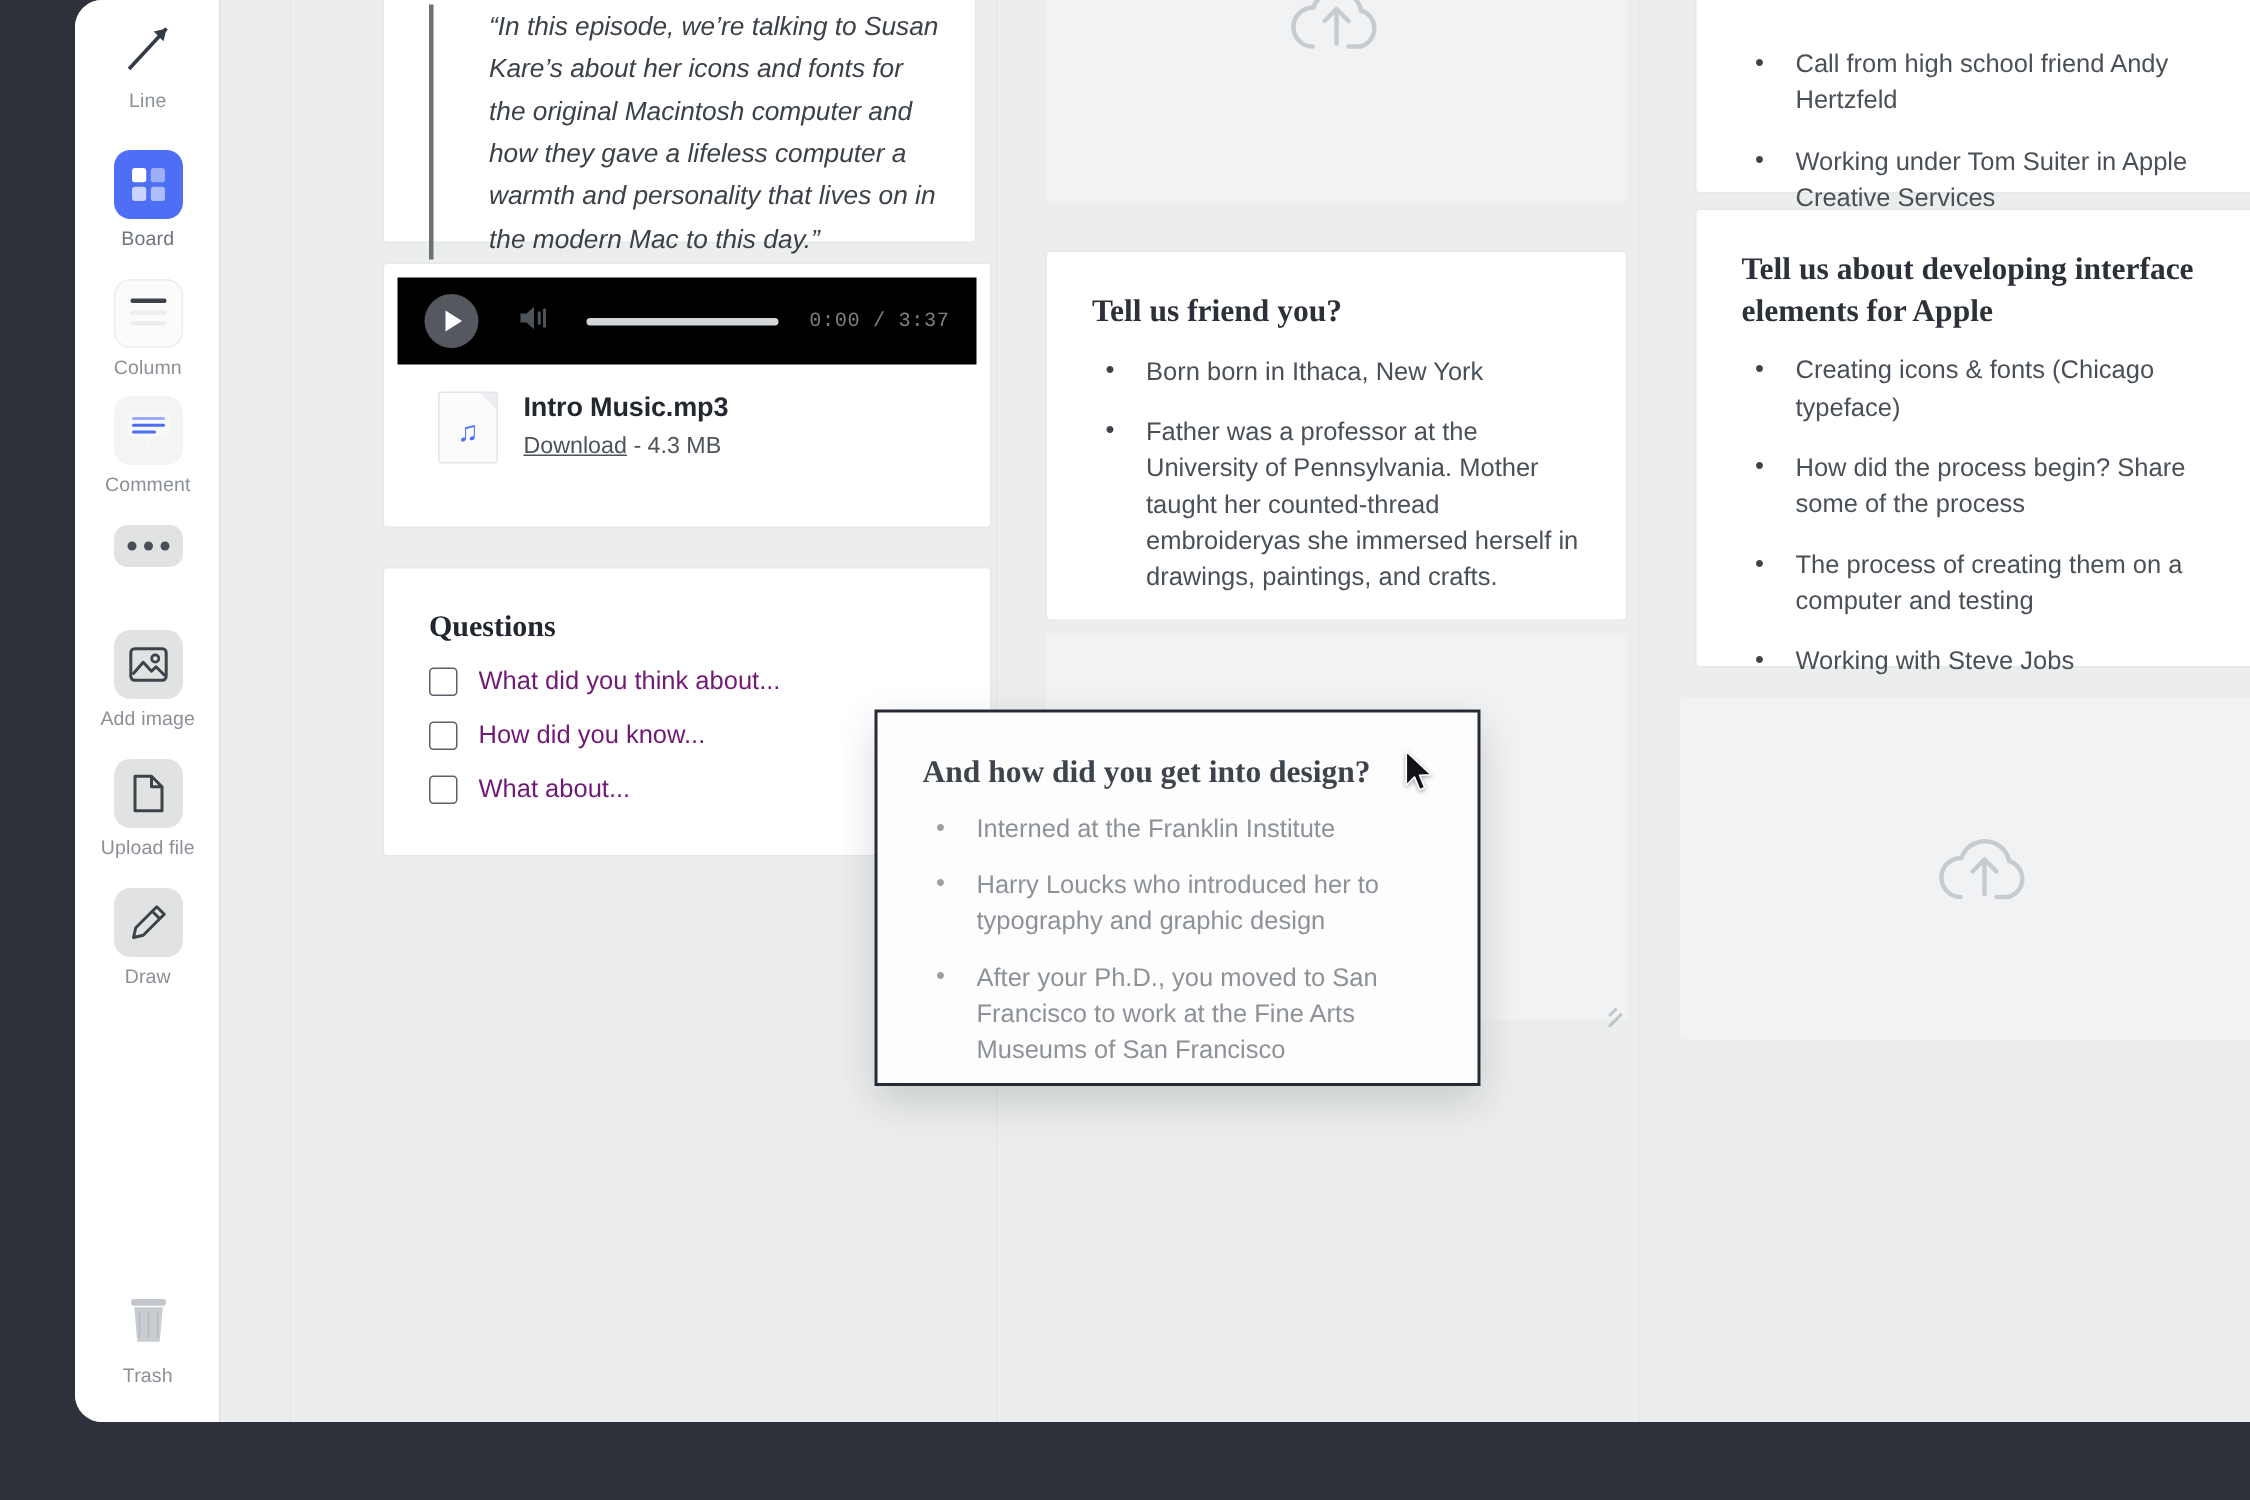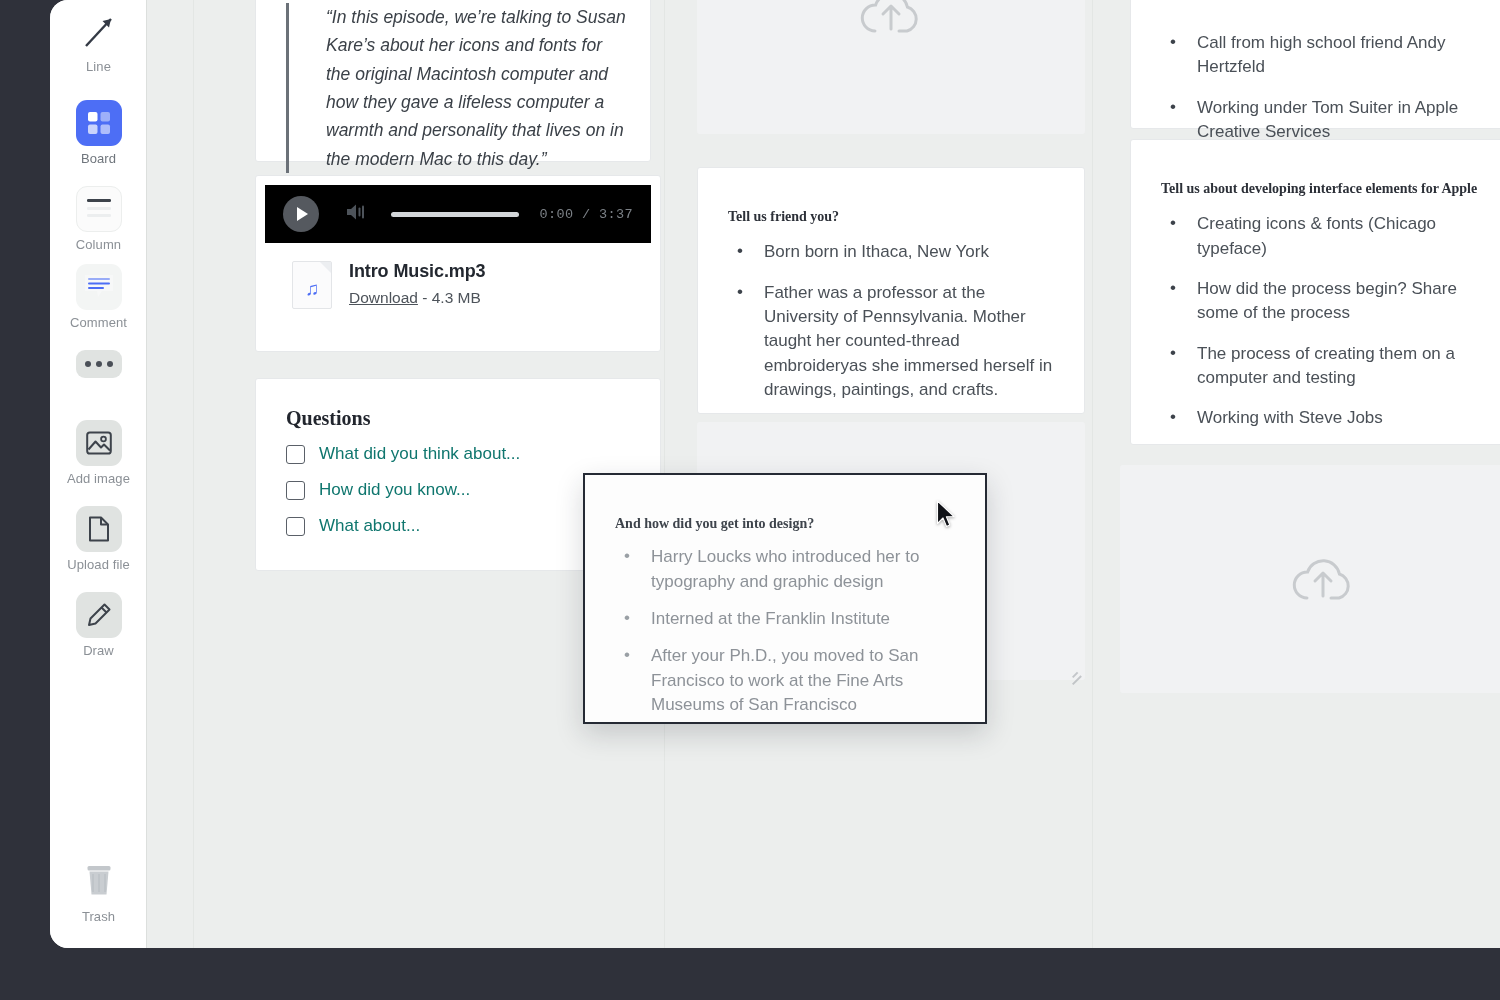--- a/index.html
+++ b/index.html
@@ -92,24 +92,23 @@
   .ph {
     position: absolute;
     background: #f1f2f3;
     border-radius: 3px;
     display: flex; align-items: center; justify-content: center;
   }
 
   .card-h {
     font-family: "Liberation Serif", serif;
     font-weight: bold;
-    font-size: 14px;
+    font-size: 21px;
     color: #2c3038;
     line-height: 1.32;
-    margin-top: 14px;
   }
 
   ul.blist { list-style: none; margin-top: 14px; }
   ul.blist li {
     position: relative;
     padding-left: 36px;
     margin-bottom: 16px;
     font-size: 17px;
     line-height: 1.43;
     color: #4a5057;
@@ -207,21 +206,21 @@
   .q-item {
     display: flex; align-items: center; gap: 14px;
     margin-bottom: 16px; cursor: pointer;
   }
   .cbox {
     width: 19px; height: 19px;
     border: 1.6px solid #5a6068;
     border-radius: 3px;
     flex: 0 0 auto;
   }
-  .q-label { font-size: 17px; color: #0f766e; }
+  .q-label { font-size: 17px; color: #701a75; }
 
   
   .m-ph-1 { left: 549px; top: -110px; width: 388px; height: 244px; }
   .m-card-1 { left: 549px; top: 167px; width: 388px; height: 247px; padding: 26px 30px; }
   .m-ph-2 { left: 549px; top: 422px; width: 388px; height: 258px; }
 
   
   .r-card-1 { left: 982px; top: -104px; width: 396px; height: 233px; padding: 26px 30px; }
   .r-card-2 { left: 982px; top: 139px; width: 396px; height: 306px; padding: 26px 30px; }
   .r-ph-1 { left: 972px; top: 465px; width: 406px; height: 228px; }
@@ -472,22 +471,22 @@
           <path d="M36 46 V23 M28 31 l8 -8 l8 8" fill="none" stroke="#c2c5c8" stroke-width="3" stroke-linecap="round" stroke-linejoin="round"></path>
         </svg>
       </div>
 
     </div>
   </div>
 
   <div class="drag-card">
     <div class="card-h">And how did you get into design?</div>
     <ul class="blist">
+      <li>Interned at the Franklin Institute</li>
       <li>Harry Loucks who introduced her to typography and graphic design</li>
-      <li>Interned at the Franklin Institute</li>
       <li>After your Ph.D., you moved to San Francisco to work at the Fine Arts Museums of San Francisco</li>
     </ul>
   </div>
 
   <svg class="cursor" viewBox="0 0 20 30">
     <path d="M1.5 1 L1.5 23.5 L7 18 L10.5 26.5 L13.8 25 L10.4 16.8 L18 16.5 Z" fill="#111318" stroke="#ffffff" stroke-width="1.1" stroke-linejoin="round"></path>
   </svg>
 </div>
 
 </body></html>

